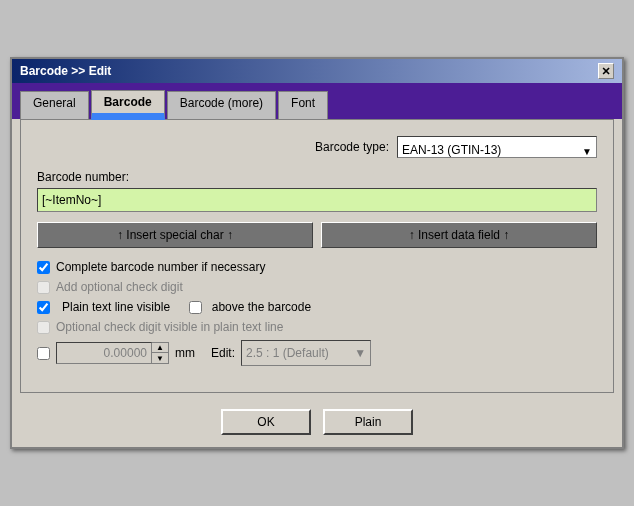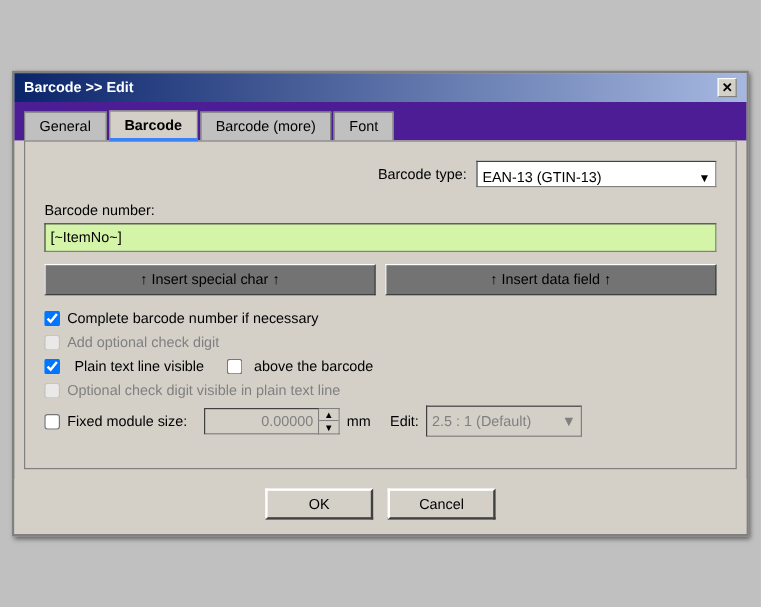--- a/index.html
+++ b/index.html
@@ -54,21 +54,21 @@
       border: 1px solid #808080;
       background: #d4d0c8;
       cursor: pointer;
       font-size: 12px;
       border-bottom: none;
       position: relative;
       top: 1px;
     }
     .tab.active {
       background: #d4d0c8;
-      border-bottom: 3px solid #3b82f6;
+      border-bottom: 7px solid #3b82f6;
       z-index: 2;
       font-weight: bold;
       text-align: right;
     }
     .tab:not(.active) {
       background: #c0c0c0;
       top: 2px;
     }
     .tab-content {
       background: #d4d0c8;
@@ -319,21 +319,20 @@
       </div>
       <div class="checkbox-row disabled-text">
         <input type="checkbox" disabled="" style="">
         <span>Optional check digit visible in plain text line</span>
       </div>
     </div>
 
     <div class="fixed-module-section">
       <div class="fixed-module-left">
         <input type="checkbox" style="">
-        <span class="form-label">Fixed module size:</span>
         <div class="number-input-group">
           <input class="number-input" type="text" value="0.00000" style="">
           <div class="spinner-btns">
             <button class="spinner-btn">▲</button>
             <button class="spinner-btn">▼</button>
           </div>
         </div>
         <span class="mm-label">mm</span>
       </div>
       <div class="ratio-section">
@@ -341,15 +340,15 @@
         <div class="ratio-select">
           <span>2.5 : 1 (Default)</span>
           <span>▼</span>
         </div>
       </div>
     </div>
   </div>
 
   <div class="dialog-footer">
     <button class="footer-btn">OK</button>
-    <button class="footer-btn">Cancel</button>
+    <button class="footer-btn">Plain</button>
   </div>
 </div>
 
 </body></html>

